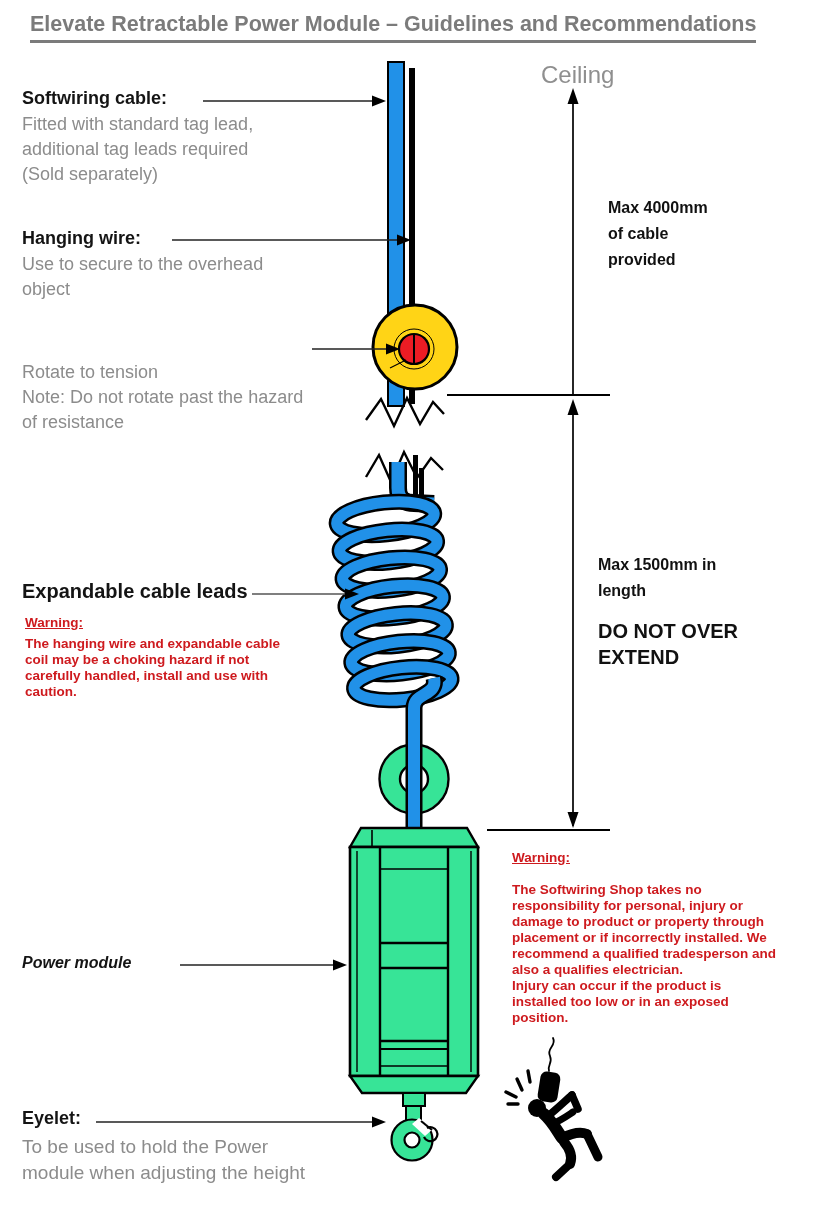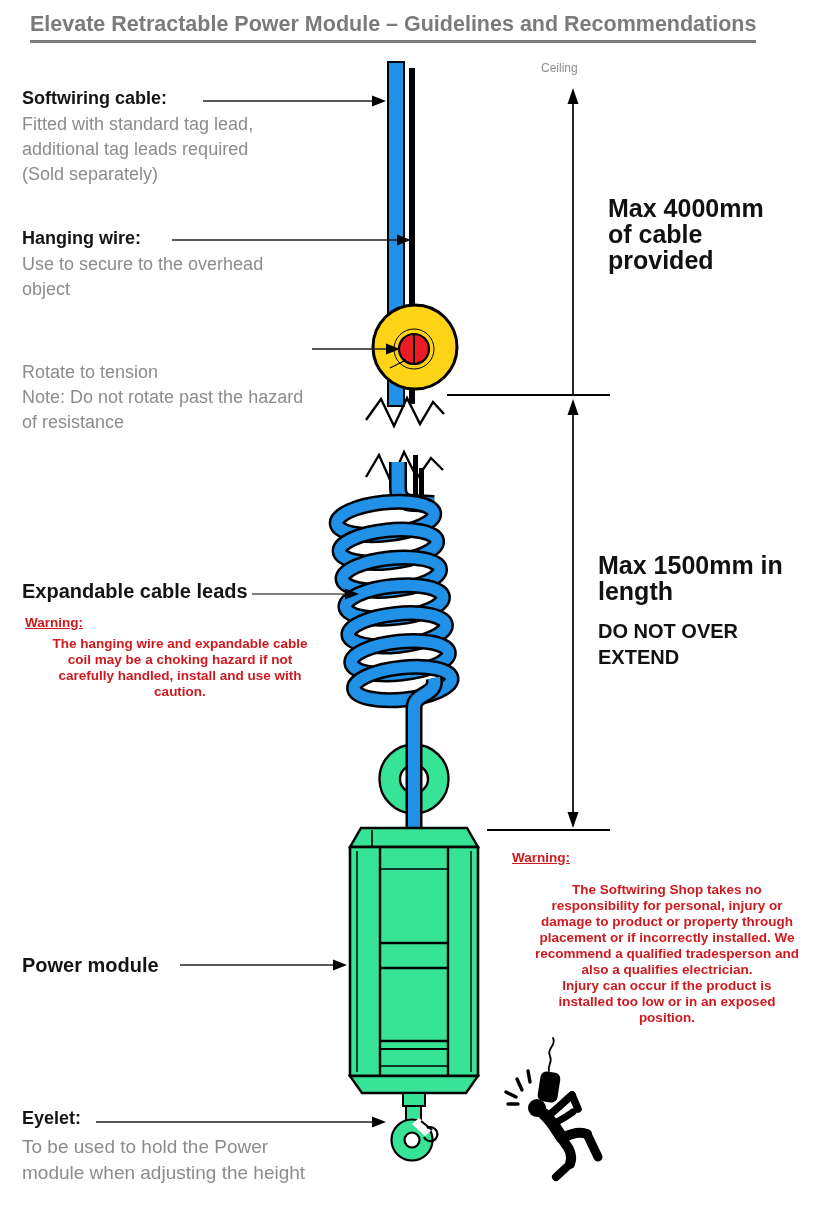--- a/index.html
+++ b/index.html
@@ -18,34 +18,34 @@
   .lbl-title{ position:absolute; font-weight:bold; color:#141414; font-size:18px; white-space:nowrap; }
   .lbl-desc{ position:absolute; color:#8c8c8c; font-size:18px; line-height:25px; white-space:pre-line; }
 
   .softwiring-title{ left:22px; top:88px; }
   .softwiring-desc{ left:22px; top:112px; }
   .hanging-title{ left:22px; top:228px; }
   .hanging-desc{ left:22px; top:252px; }
   .tension-title{ left:22px; top:336px; }
   .tension-desc{ left:22px; top:360px; }
   .coil-title{ left:22px; top:580px; font-size:20px; }
-  .power-title{ left:22px; top:954px; font-size:20px; }
+  .power-title{ left:22px; top:954px; font-size:16px;font-style:italic; }
   .eyelet-title{ left:22px; top:1108px; }
   .eyelet-desc{ left:22px; top:1134px; font-size:19px; line-height:26px; }
 
-  .ceiling-label{ position:absolute; left:541px; top:61px; color:#8f8f8f; font-size:12px; }
-
-  .dim-label{ position:absolute; font-weight:bold; color:#111; font-size:25px; line-height:26px; white-space:pre-line; }
+  .ceiling-label{ position:absolute; left:541px; top:61px; color:#8f8f8f; font-size:24px; }
+
+  .dim-label{ position:absolute; font-weight:bold; color:#111; font-size:16px; line-height:26px; white-space:pre-line; }
   .max-cable{ left:608px; top:195px; }
   .max-length{ left:598px; top:552px; }
   .do-not{ left:598px; top:618px; font-size:20px; }
 
   .warn{ position:absolute; color:#ce1a1e; font-weight:bold; font-size:13.5px; line-height:16px; }
   .warn-heading{ text-decoration:underline; display:block; margin-bottom:5px; }
-  .warn-body{ white-space:pre-line; display:block;text-align:center; }
+  .warn-body{ white-space:pre-line; display:block; }
   .warn-left{ left:25px; top:615px; width:310px; }
   .warn-right{ left:512px; top:850px; width:310px; }
   .warn-right .warn-body.second{ margin-top:16px; }
 </style>
 </head>
 <body>
 
 <div class="page">
 
   <svg class="diagram-svg" viewBox="0 0 822 1207">

